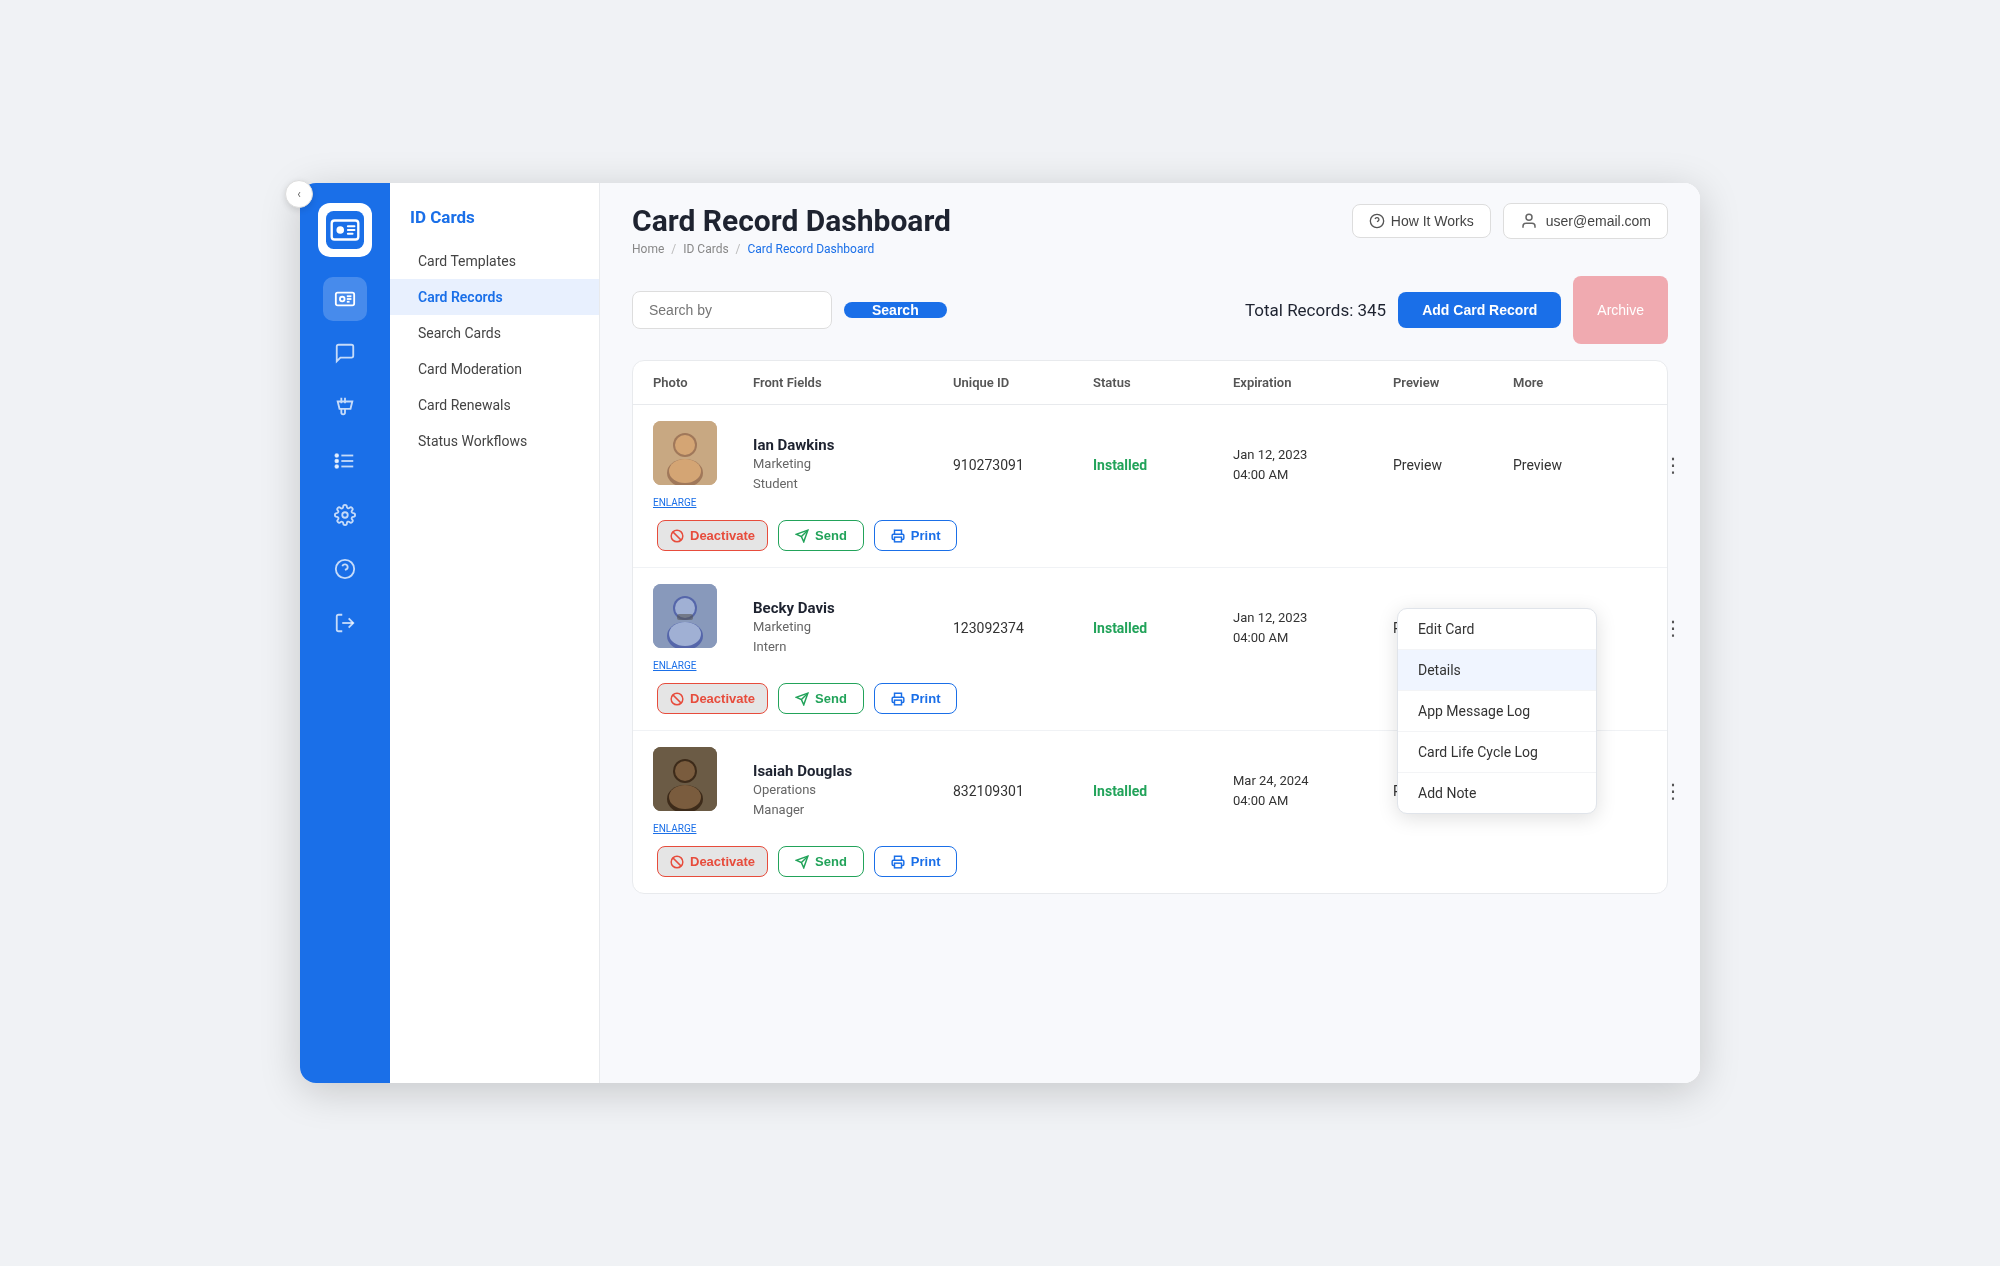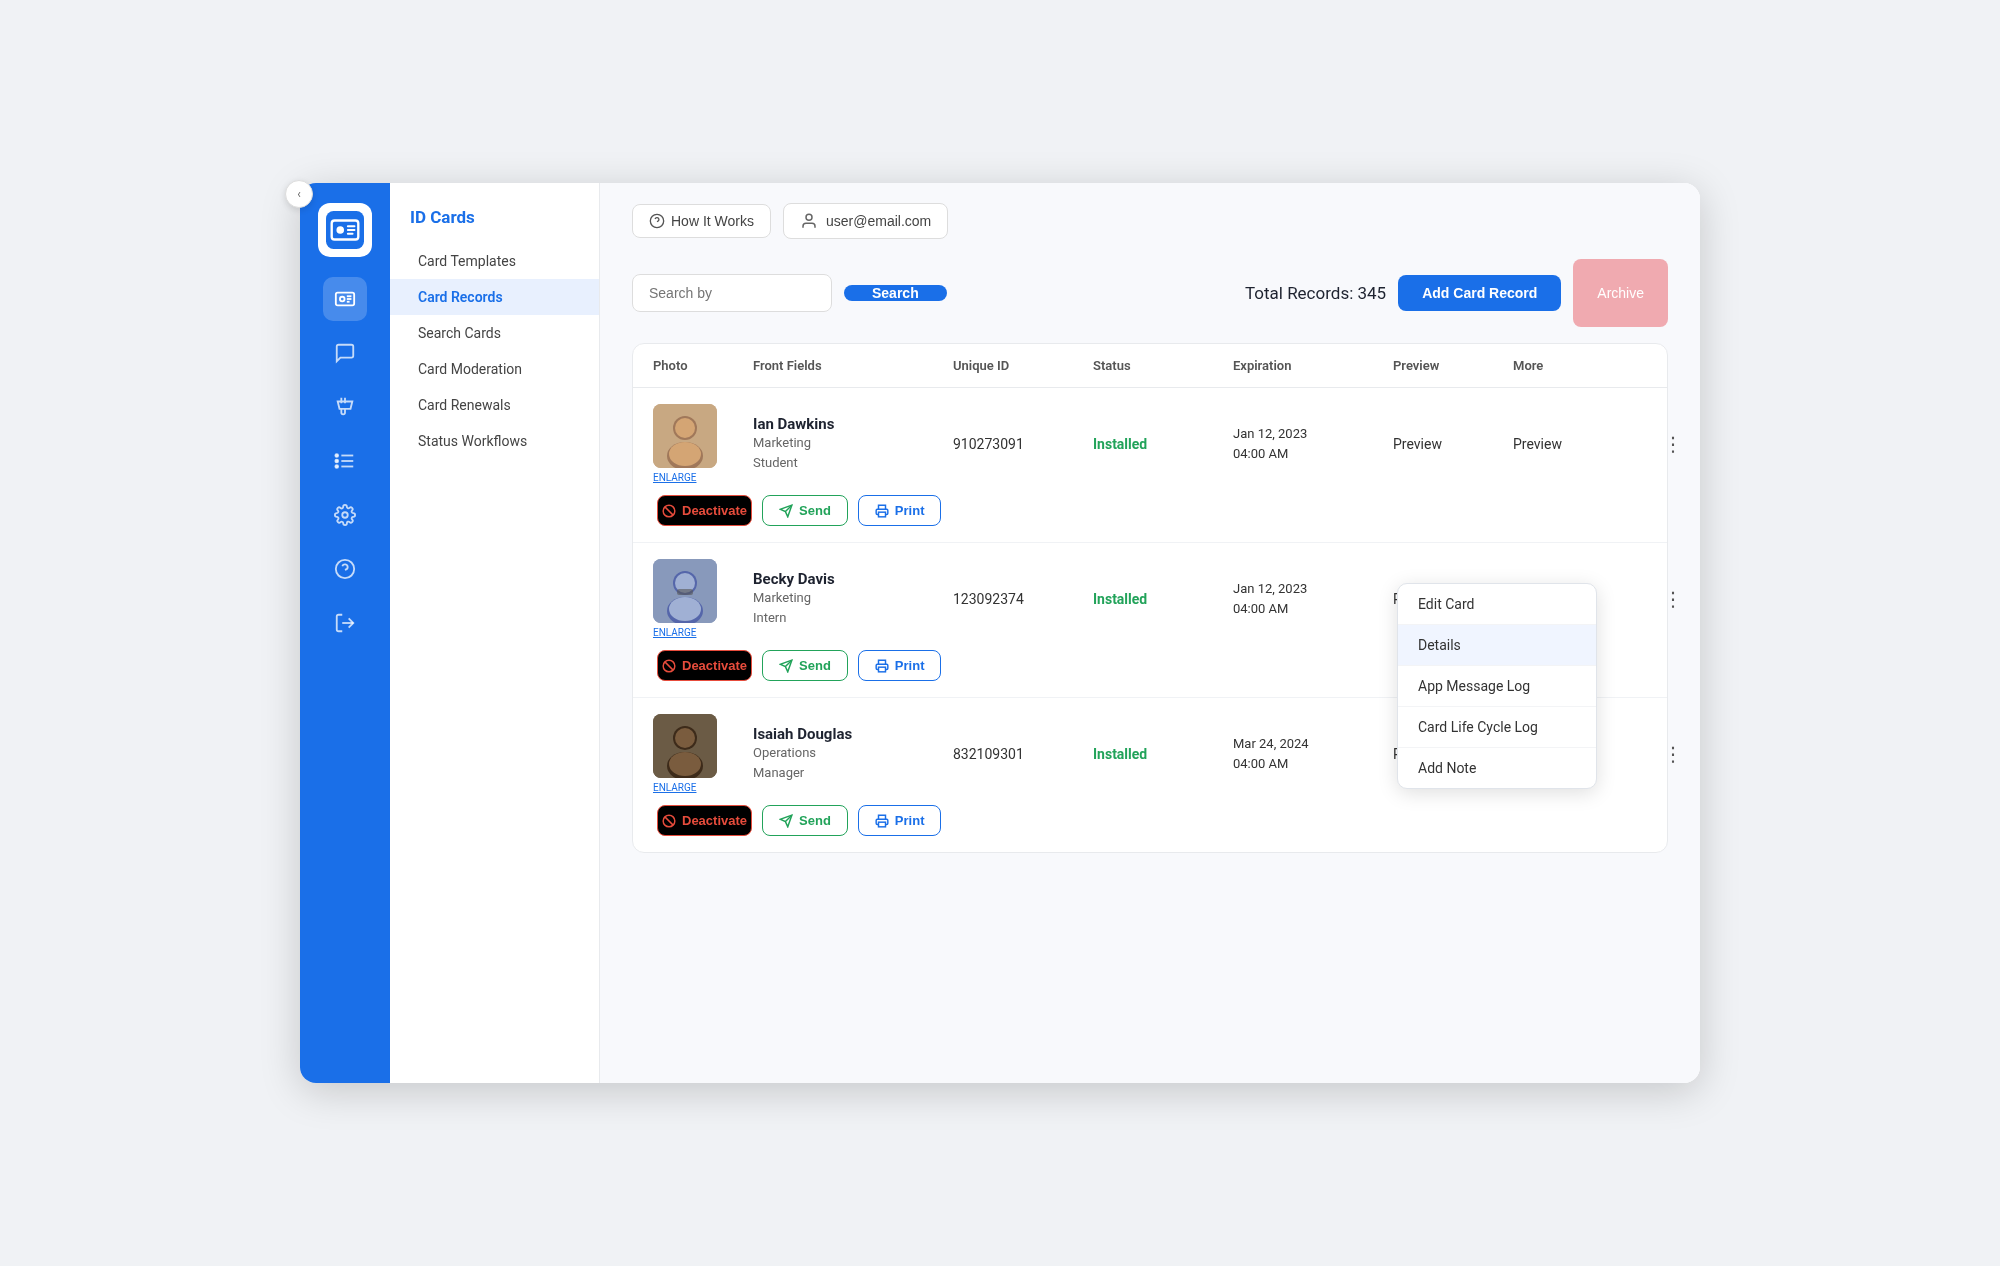--- a/index.html
+++ b/index.html
@@ -267,21 +267,21 @@
     }
     .photo-circle svg {
       width: 100%;
       height: 100%;
     }
     .enlarge-link {
       font-size: 10px;
       color: #1a6fe8;
       text-decoration: underline;
       cursor: pointer;
-      margin-top: 4px;
+      margin-top: 12px;
     }
     .front-fields-name {
       font-weight: 700;
       font-size: 15px;
       color: #1e2330;
     }
     .front-fields-sub {
       font-size: 13px;
       color: #666;
       line-height: 1.5;
@@ -319,23 +319,23 @@
       gap: 10px;
       margin-top: 12px;
       padding-left: 4px;
     }
     .btn-deactivate {
       display: flex;
       align-items: center;
       gap: 6px;
       border: 1.5px solid #e74c3c;
       color: #e74c3c;
-      background: #000000;
-      border-radius: 8px;
-      padding: 7px 4px;
+      background: #e5e5e5;
+      border-radius: 8px;
+      padding: 7px 12px;
       font-size: 13px;
       font-weight: 600;
       cursor: pointer;
     }
     .btn-send {
       display: flex;
       align-items: center;
       gap: 6px;
       border: 1.5px solid #22a35a;
       color: #22a35a;
@@ -463,20 +463,30 @@
     <div class="nav-item">Card Moderation</div>
     <div class="nav-item">Card Renewals</div>
     <div class="nav-item">Status Workflows</div>
   </div>
 
   <div class="collapse-btn">‹</div>
 
   <div class="main">
 
     <div class="top-bar">
+      <div>
+        <div class="page-title">Card Record Dashboard</div>
+        <div class="breadcrumb">
+          <span>Home</span>
+          <span class="sep">/</span>
+          <span>ID Cards</span>
+          <span class="sep">/</span>
+          <span class="active">Card Record Dashboard</span>
+        </div>
+      </div>
       <div class="top-actions">
         <button class="how-it-works-btn">
           <svg width="16" height="16" viewBox="0 0 24 24" fill="none" stroke="#555" stroke-width="2">
             <circle cx="12" cy="12" r="10"></circle>
               <path d="M9.09 9a3 3 0 0 1 5.83 1c0 2-3 3-3 3"></path>
               <line x1="12" y1="17" x2="12.01" y2="17" stroke-width="3"></line>
           </svg>
           <span>How It Works</span>
         </button>
         <button class="user-btn">

